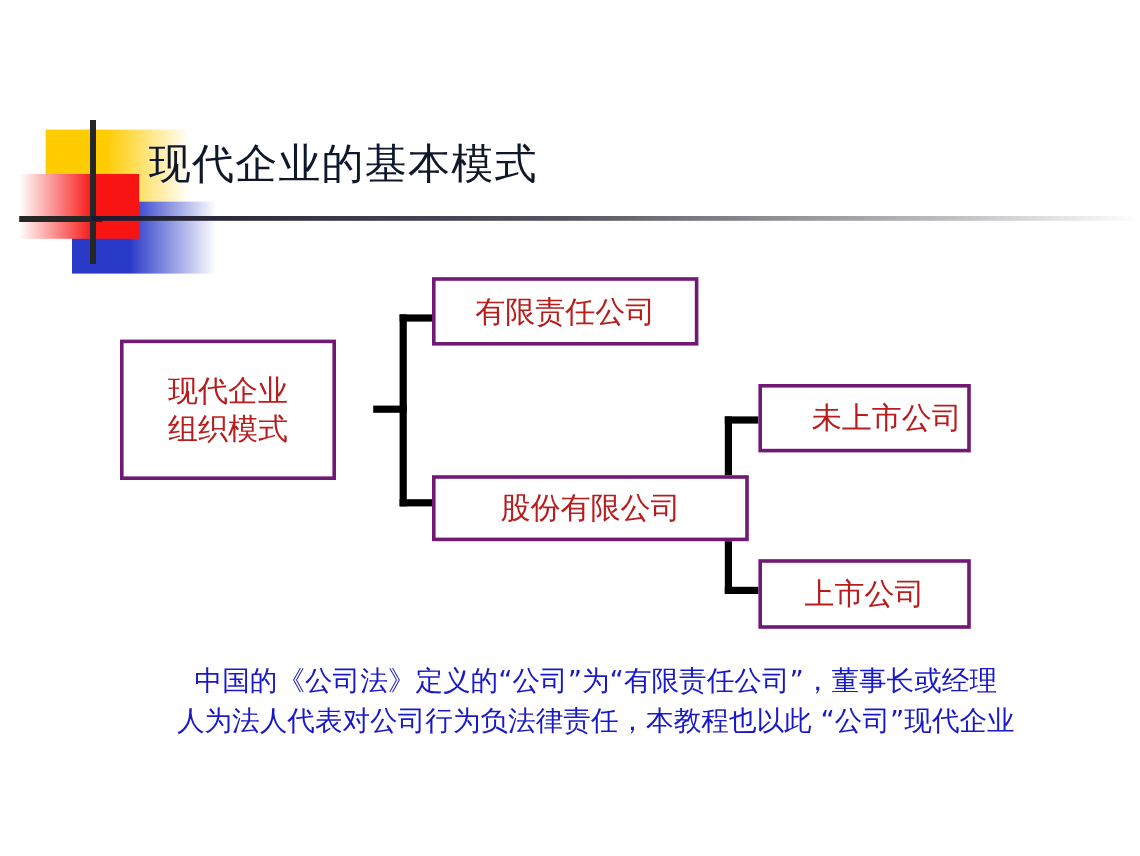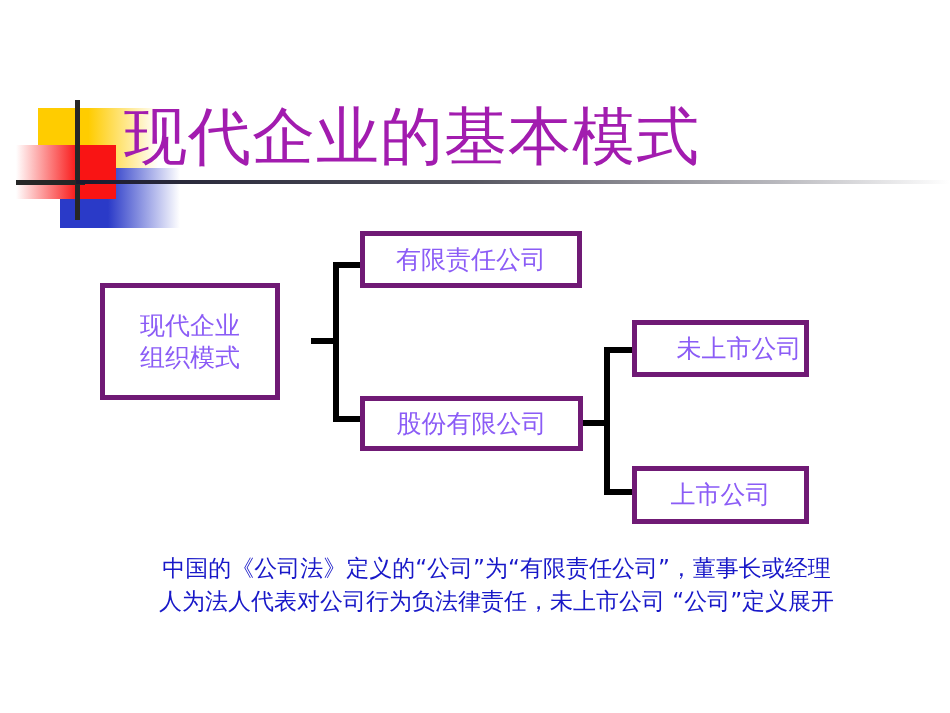--- a/index.html
+++ b/index.html
@@ -37,52 +37,52 @@
   }
   .bar-h {
     left: 16px; top: 180px; width: 69px; height: 5px;
     background: #262626;
   }
 
   
   #title {
     position: absolute;
     left: 124px; top: 104px;
-    font-size: 63px;
+    font-size: 35px;
     line-height: 66px;
-    color: #a21caf;
+    color: #0f172a;
     letter-spacing: 1px;
     white-space: nowrap;
   }
   #title-rule {
     position: absolute;
     left: 76px; top: 180px;
     width: 874px; height: 4px;
     background: linear-gradient(to right, #1a1a2e 0%, #55555f 45%, #b8b8bd 80%, #ffffff 100%);
   }
 
   
   #diagram { position: absolute; left: 0; top: 0; width: 950px; height: 713px; }
   .node {
     position: absolute;
     box-sizing: border-box;
-    border: 5px solid #701a75;
+    border: 3px solid #701a75;
     background: #ffffff;
-    color: #8b5cf6;
+    color: #b91c1c;
     font-size: 25px;
     line-height: 32px;
     text-align: left;
     display: flex;
     align-items: center;
     justify-content: center;
     white-space: pre-line;
   }
   #node-root   { left: 100px; top: 283px; width: 180px; height: 117px; }
   #node-llc    { left: 360px; top: 231px; width: 222px; height: 57px; }
-  #node-jsc    { left: 360px; top: 396px; width: 223px; height: 55px; }
+  #node-jsc    { left: 360px; top: 396px; width: 264px; height: 55px; }
   #node-unlist { left: 632px; top: 320px; width: 177px; height: 57px; padding-left: 37px; }
   #node-listed { left: 632px; top: 466px; width: 177px; height: 58px; }
 
   .conn { position: absolute; background: #000000; }
   
   .c1-stub   { left: 311px; top: 338px; width: 28px; height: 6px; }
   .c1-spine  { left: 333px; top: 262px; width: 6px; height: 160px; }
   .c1-arm-up { left: 333px; top: 262px; width: 29px; height: 6px; }
   .c1-arm-dn { left: 333px; top: 416px; width: 29px; height: 6px; }
   
@@ -134,16 +134,16 @@
     <div class="node" id="node-root">现代企业
 组织模式</div>
     <div class="node" id="node-llc">有限责任公司</div>
     <div class="node" id="node-jsc">股份有限公司</div>
     <div class="node" id="node-unlist">未上市公司</div>
     <div class="node" id="node-listed">上市公司</div>
   </div>
 
   <div id="footnote">
     <div>中国的《公司法》定义的“公司”为“有限责任公司”，董事长或经理</div>
-    <div>人为法人代表对公司行为负法律责任，未上市公司 “公司”定义展开</div>
+    <div>人为法人代表对公司行为负法律责任，本教程也以此 “公司”现代企业</div>
   </div>
 
 </div>
 
 </body></html>

